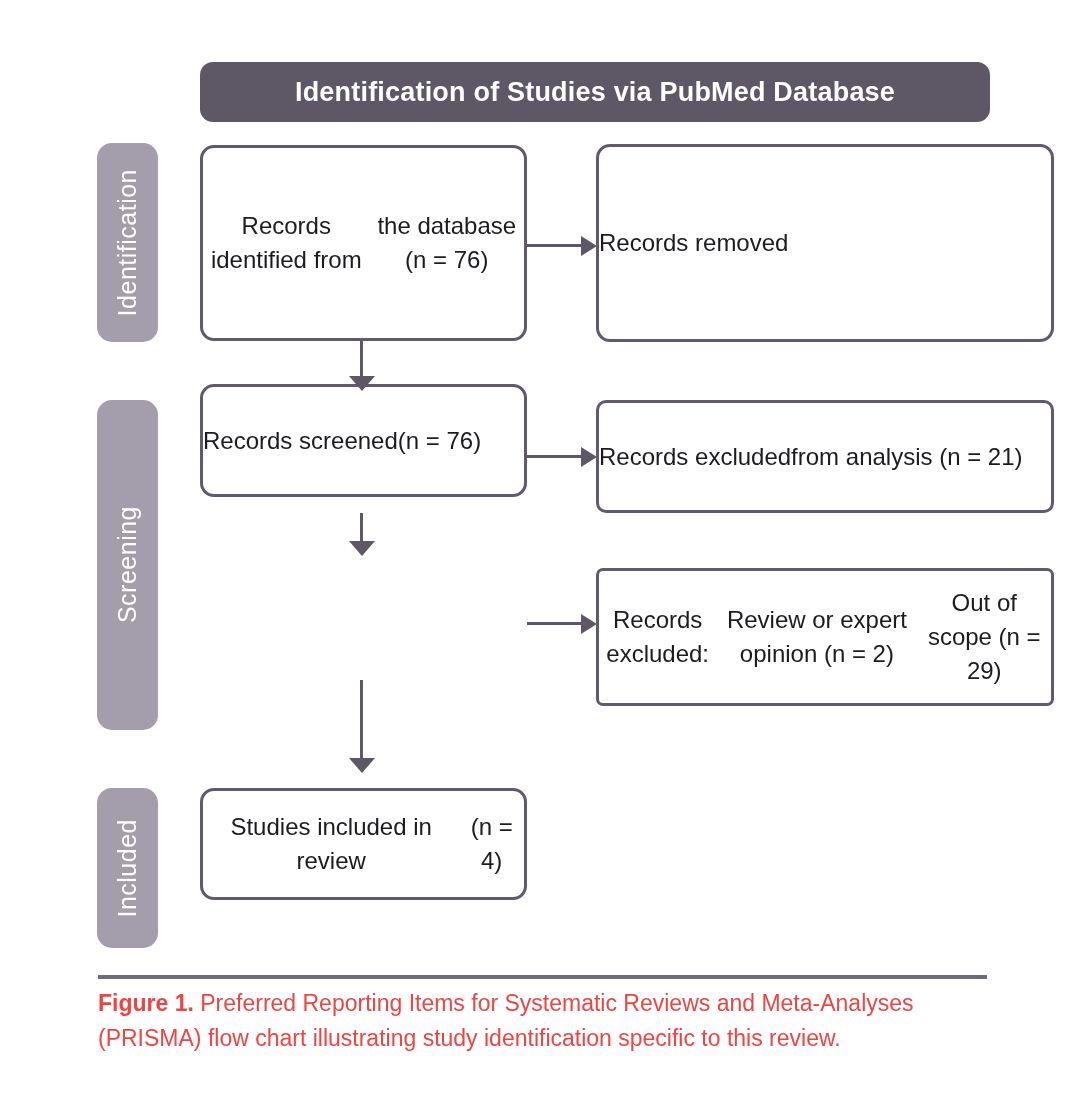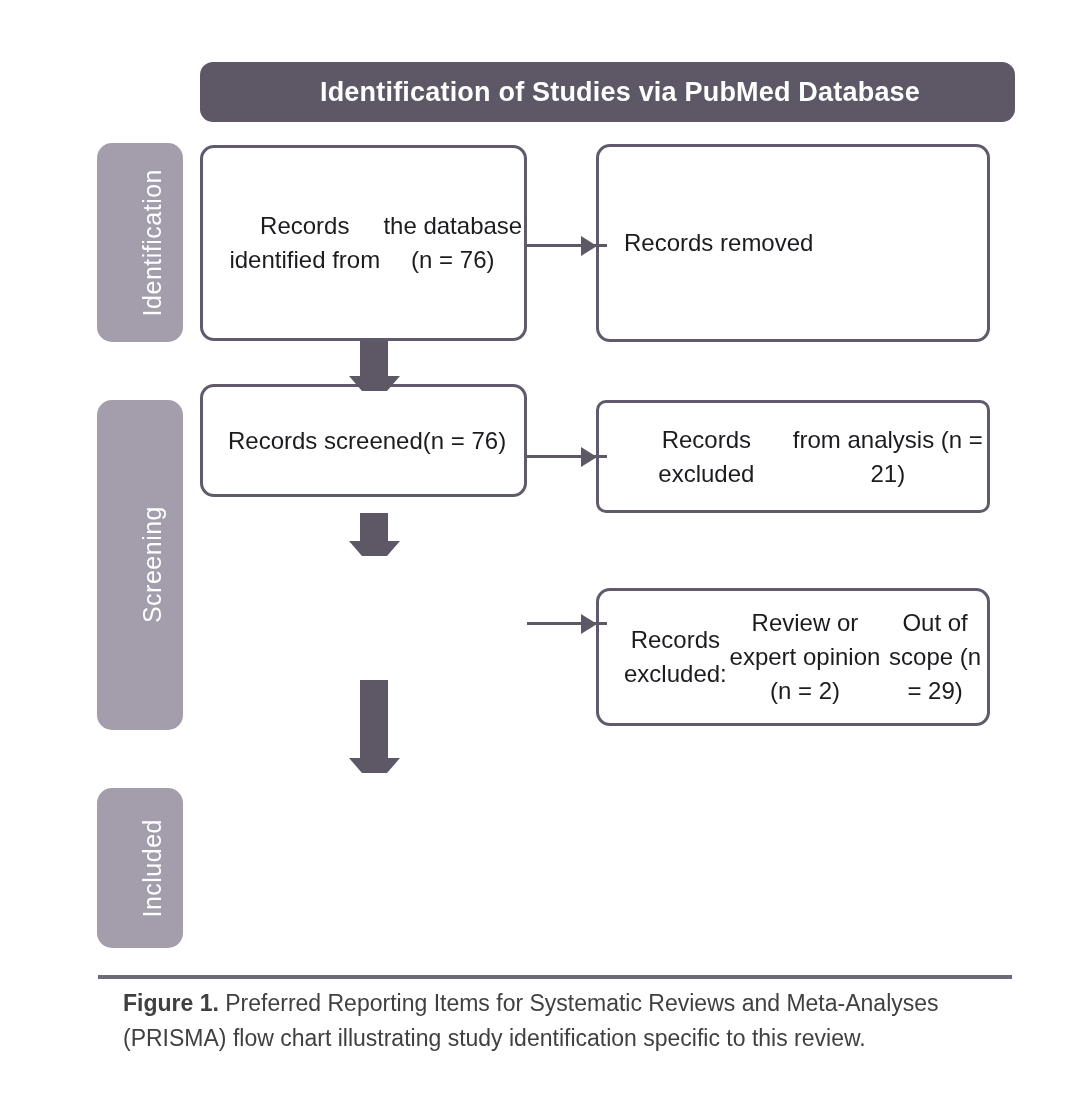--- a/index.html
+++ b/index.html
@@ -4,21 +4,21 @@
 <style>
   html,body{margin:0;padding:0;background:#ffffff;}
   .canvas{
     position:relative;
     width:1084px;height:1108px;
     background:#ffffff;
     font-family:"Liberation Sans","DejaVu Sans",sans-serif;
     color:#1c1b1f;
     overflow:hidden;
   }
-  .abs{position:absolute;padding-left:25px;}
+  .abs{position:absolute;}
   
   .header-bar{
     left:200px;top:62px;width:790px;height:60px;
     background:#5d5766;border-radius:13px;
     display:flex;align-items:center;justify-content:center;
   }
   .header-bar .title{
     color:#ffffff;font-weight:bold;font-size:27px;letter-spacing:.2px;
   }
   
@@ -35,39 +35,39 @@
   .stage-screening{top:400px;height:330px;}
   .stage-included{top:788px;height:160px;}
   
   .box{
     background:#ffffff;
     border:3px solid #605a6c;border-radius:14px;
     display:flex;flex-direction:row;align-items:center;justify-content:flex-start;
     text-align:center;font-size:24px;line-height:34px;box-sizing:border-box;
   }
   .col-left{left:200px;width:327px;}
-  .col-right{left:596px;width:394px;}
+  .col-right{left:596px;width:458px;}
   .box-identified{top:145px;height:196px;}
   .box-removed{top:144px;height:198px;}
   .box-screened{top:384px;height:113px;}
   .box-excluded-analysis{top:400px;height:113px;border-radius:10px;}
   .box-assessed{top:568px;height:112px;}
-  .box-excluded-reasons{top:588px;height:138px;}
+  .box-excluded-reasons{top:568px;height:138px;border-radius:7px;}
   .box-included{top:788px;height:112px;}
   .italic{font-style:italic;}
   
   .shaft-h{height:3px;background:#5d5766;}
   .shaft-v{width:3px;background:#5d5766;}
   .head-right{width:0;height:0;border-left:16px solid #5d5766;border-top:10px solid transparent;border-bottom:10px solid transparent;}
   .head-down{width:0;height:0;border-top:15px solid #5d5766;border-left:13px solid transparent;border-right:13px solid transparent;}
   
   .caption-rule{left:98px;top:975px;width:889px;height:4px;background:#6e6a78;}
   .caption{
     left:98px;top:986px;width:888px;
-    font-size:23px;line-height:35px;color:#404040;text-align:left;
+    font-size:23px;line-height:35px;color:#ef4444;text-align:left;
   }
   .caption .fig-label{font-weight:bold;}
 </style>
 </head>
 <body>
 
 <div class="canvas">
 
   <div class="abs header-bar">
     <span class="title">Identification of Studies via PubMed Database</span>
@@ -99,20 +99,24 @@
     <div>Records excluded</div>
     <div>from analysis (n = 21)</div>
   </div>
 
   <div class="abs box col-right box-excluded-reasons">
     <div>Records excluded:</div>
     <div>Review or expert opinion (n = 2)</div>
     <div>Out of scope (n = 29)</div>
   </div>
 
+  <div class="abs box col-left box-included">
+    <div>Studies included in review</div>
+    <div>(n = 4)</div>
+  </div>
 
   <div class="abs shaft-h" style="left:527px;top:244px;width:55px;"></div>
   <div class="abs head-right" style="left:581px;top:236px;"></div>
 
   <div class="abs shaft-h" style="left:527px;top:455px;width:55px;"></div>
   <div class="abs head-right" style="left:581px;top:447px;"></div>
 
   <div class="abs shaft-h" style="left:527px;top:622px;width:55px;"></div>
   <div class="abs head-right" style="left:581px;top:614px;"></div>
 

